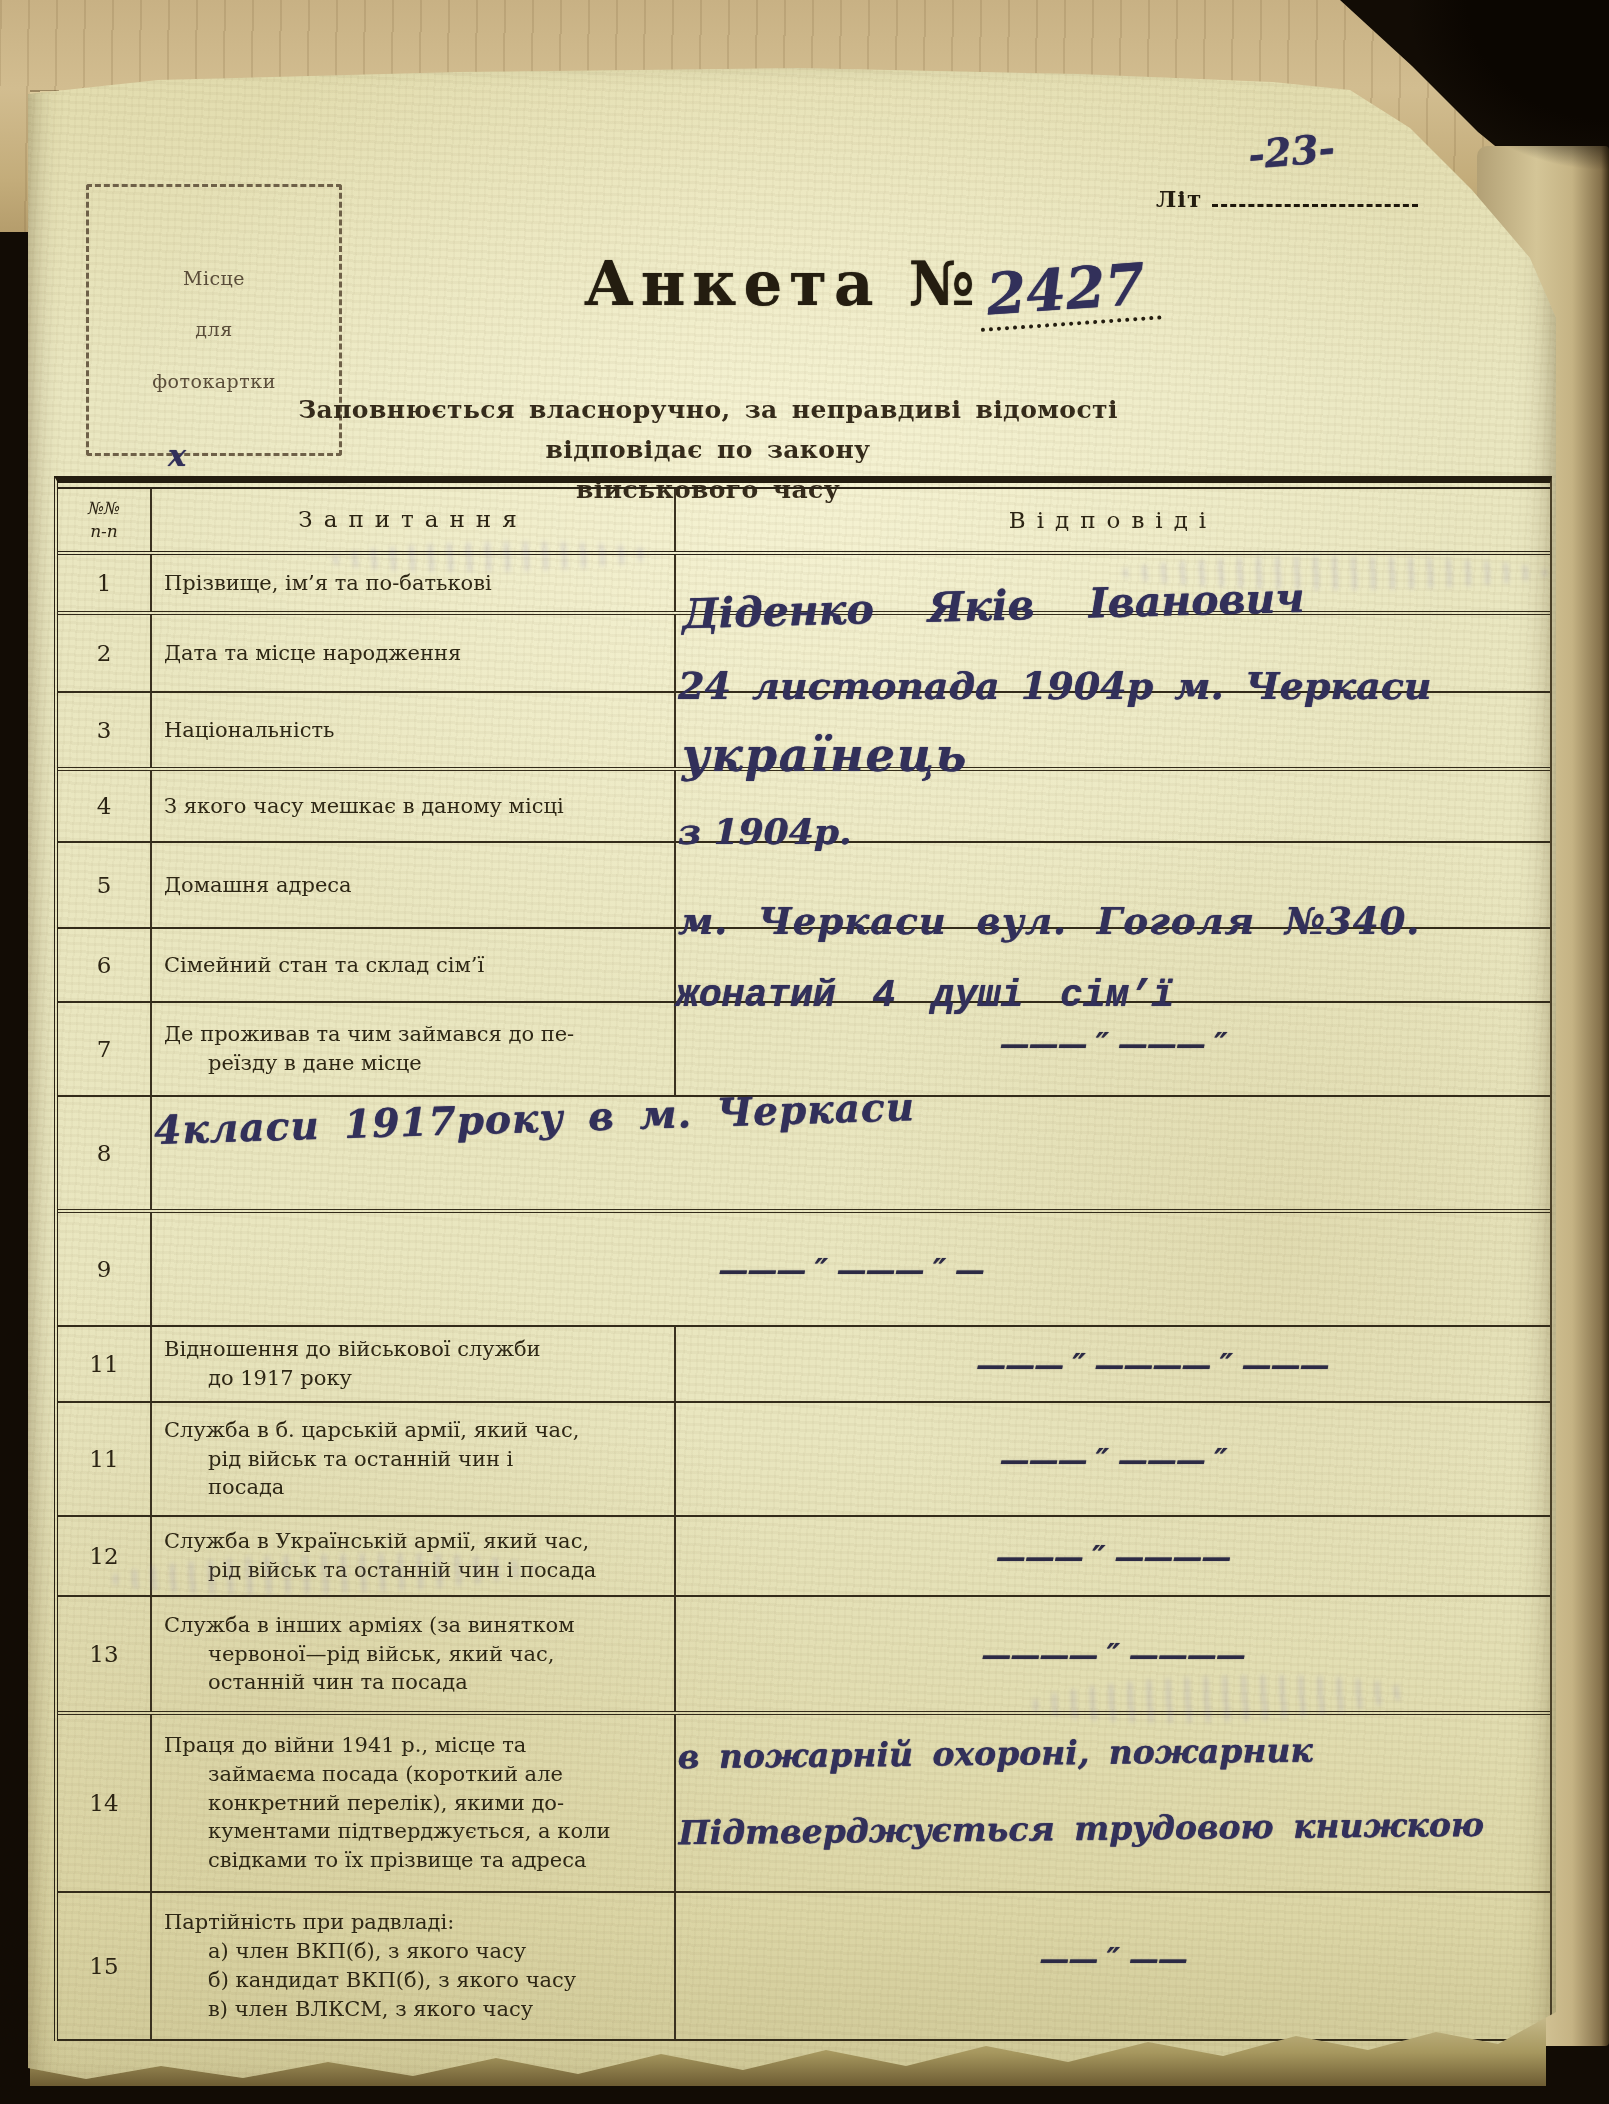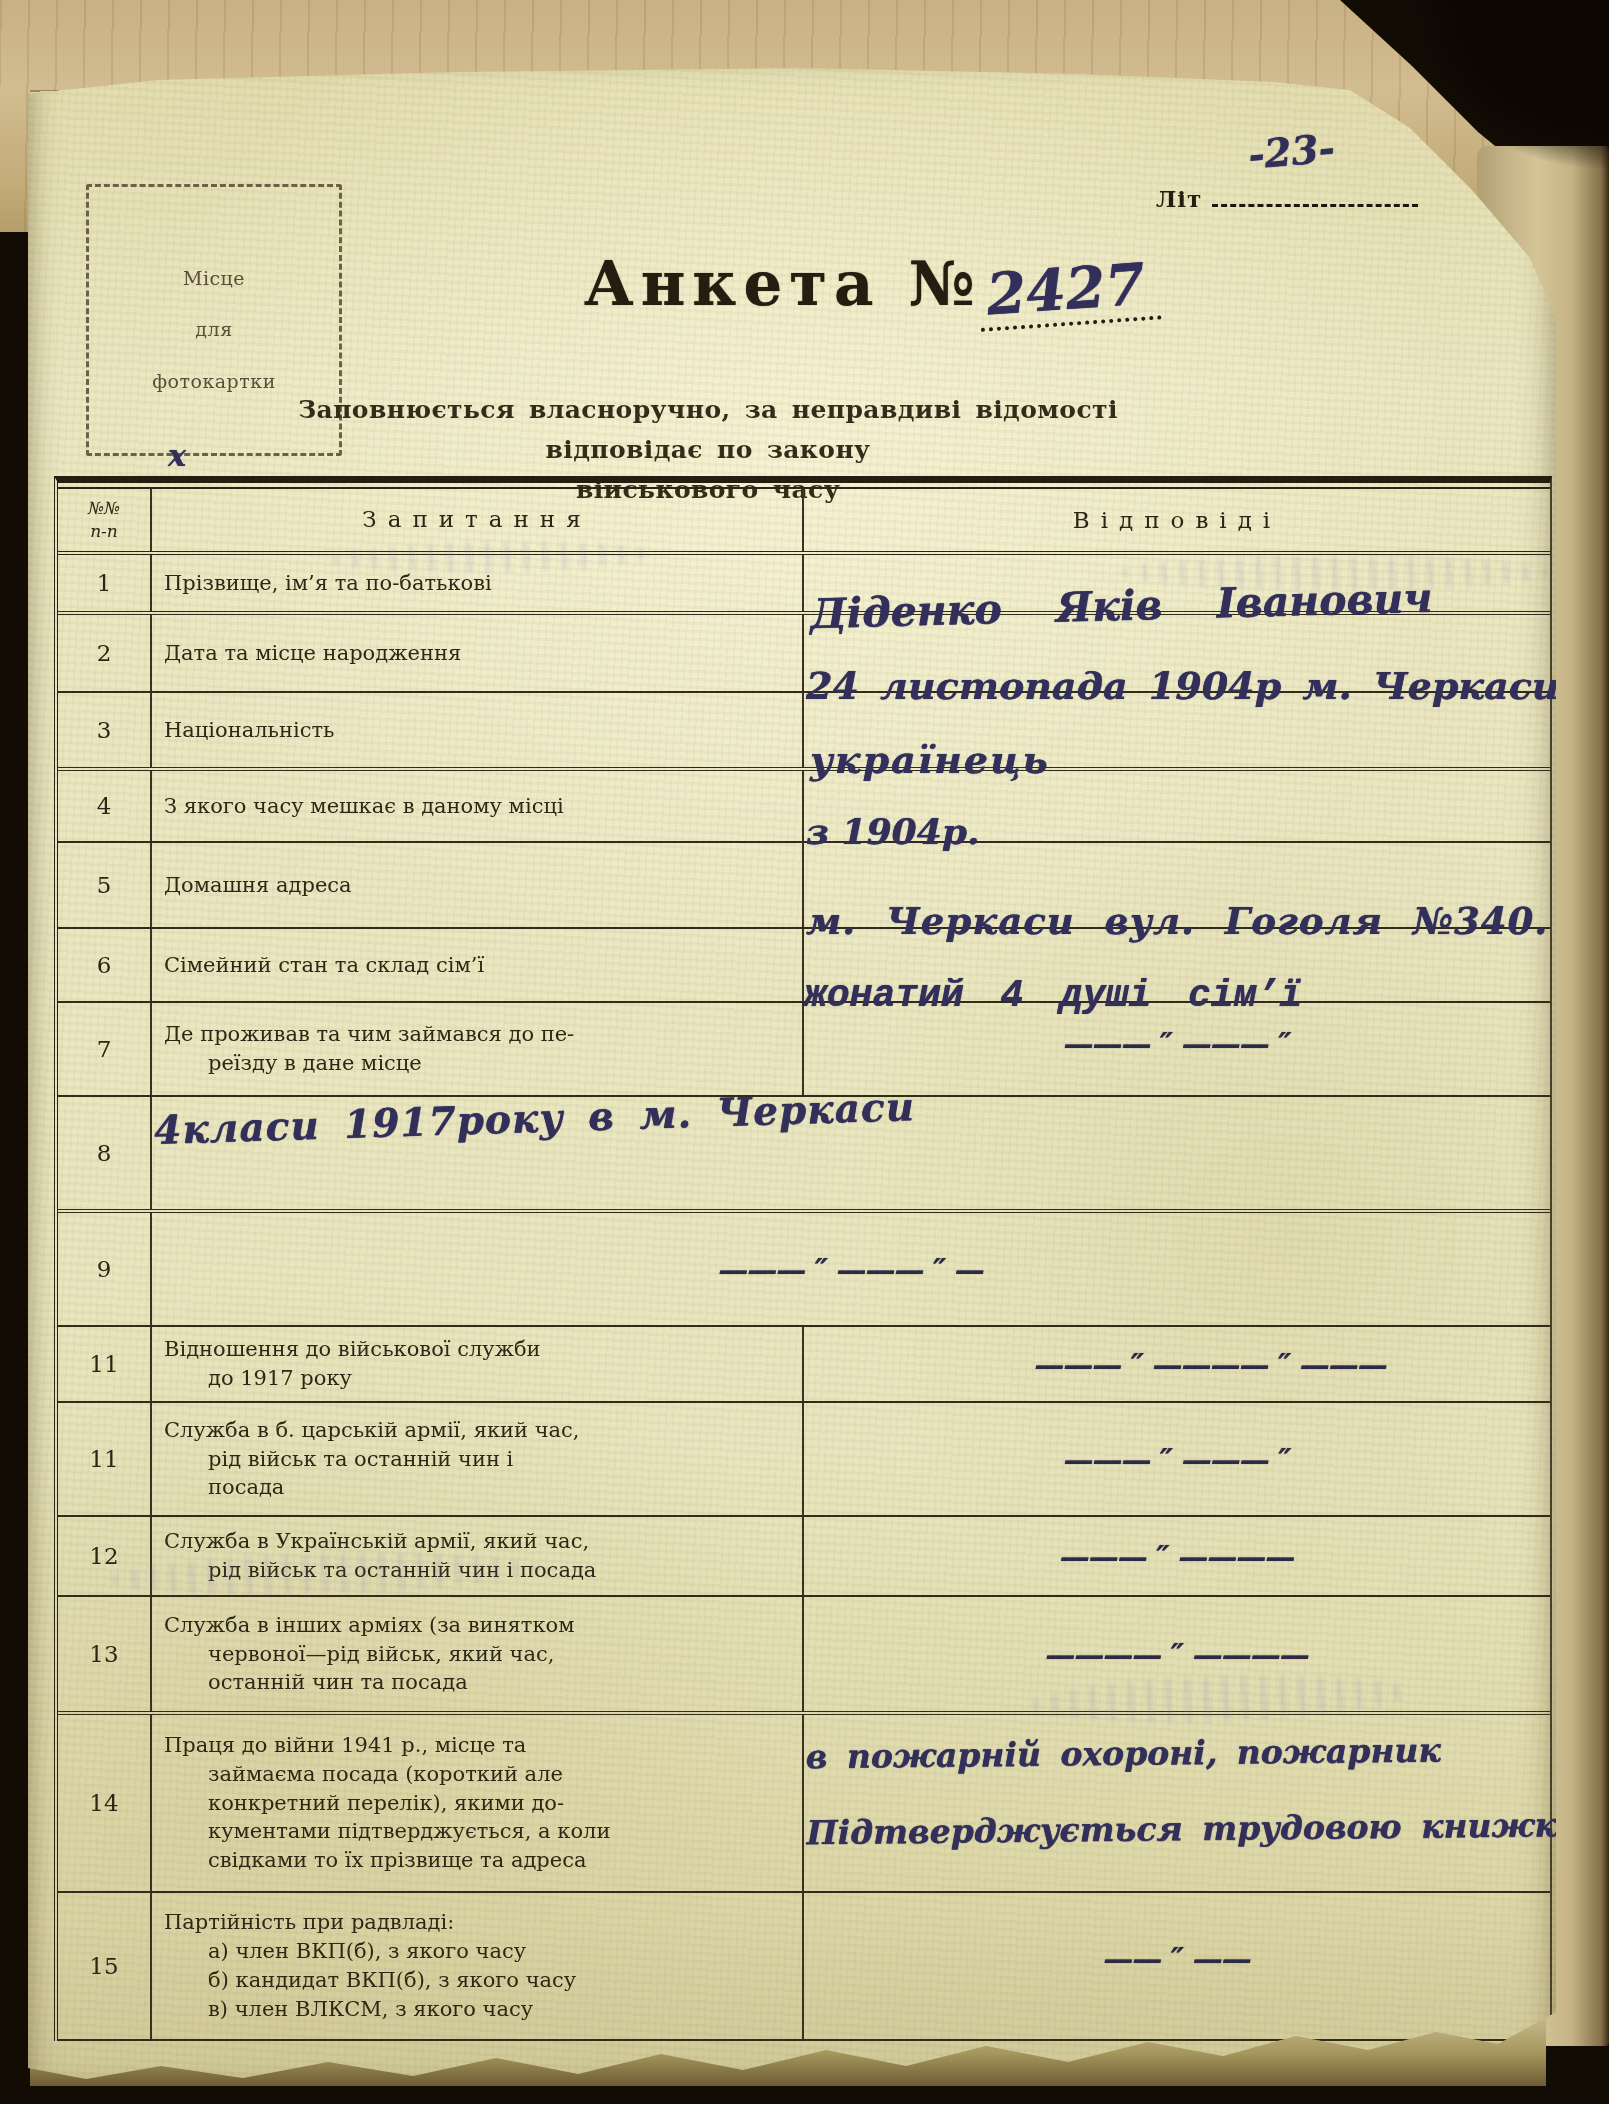--- a/index.html
+++ b/index.html
@@ -73,21 +73,21 @@
   
   .form-table{position:absolute;left:26px;top:410px;width:1492px;
     border-top:7px solid #241d10;border-left:4px double #2a2316;border-right:2px solid #4a4028;}
   .thead{display:flex;margin-top:4px;border-top:2px solid #2a2316;border-bottom:4px double #2a2316;
     min-height:62px;}
   .trow{display:flex;border-bottom:2px solid #332b1a;position:relative;}
   .row-1,.row-3,.row-8,.row-13{border-bottom:4px double #332b1a;}
   .cell{box-sizing:border-box;}
   .cnum{width:94px;border-right:2px solid #3a3120;flex:none;text-align:center;
     font-size:23px;color:#2c2414;align-content:center;}
-  .cq{width:652px;border-right:2px solid #3a3120;flex:none;
+  .cq{width:524px;border-right:2px solid #3a3120;flex:none;
     font-size:21px;line-height:1.38;color:#2e2715;white-space:pre-line;
     padding:8px 8px 8px 56px;text-indent:-44px;align-content:center;}
   .ca{flex:1;position:relative;overflow:visible;}
   .num-h{font-size:17px;font-style:italic;line-height:1.35;white-space:pre-line;
     align-content:center;}
   .q-h,.a-h{font-size:23px;letter-spacing:11px;color:#2c2414;align-content:center;
     text-align:center;text-indent:0;padding:0;}
 
   
   .row-1{min-height:56px}.row-2{min-height:76px}.row-3{min-height:74px}.row-4{min-height:70px}
@@ -95,21 +95,21 @@
   .row-9{min-height:112px}.row-10{min-height:74px}.row-11{min-height:112px}.row-12{min-height:78px}
   .row-13{min-height:114px}.row-14{min-height:176px}.row-15{min-height:146px}
 
   
   .hand{font-family:"DejaVu Serif",serif;font-style:italic;font-weight:700;color:#32305a;
     text-shadow:0 0 1px rgba(45,42,85,.85),.4px .4px 0 rgba(45,42,85,.5);}
   .ans-text{z-index:5;}
   .ans-text.hand{position:absolute;white-space:pre-line;line-height:1.2;width:max-content;}
   .row-1 .hand{font-size:41px;word-spacing:40px;left:6px;bottom:-20px;transform:rotate(-1.5deg);}
   .row-2 .hand{font-size:38px;word-spacing:8px;left:2px;bottom:-18px;}
-  .row-3 .hand{font-size:38px;letter-spacing:2px;left:6px;bottom:-16px;}
+  .row-3 .hand{font-size:46px;letter-spacing:2px;left:6px;bottom:-16px;}
   .row-4 .hand{font-size:36px;left:2px;bottom:-12px;}
   .row-5 .hand{font-size:37px;word-spacing:16px;letter-spacing:1px;left:2px;bottom:-16px;}
   .row-6 .hand{font-size:38px;word-spacing:14px;left:0;bottom:-18px;font-family:Liberation Mono, monospace;}
   .row-8 .hand{font-size:39px;word-spacing:10px;letter-spacing:1px;left:2px;top:-2px;
     transform:rotate(-1.8deg);}
   .row-14 .hand{font-size:33px;word-spacing:8px;line-height:2.3;left:2px;top:0;
     transform:rotate(-.6deg);}
   .ans-text.ditto{position:absolute;left:0;right:0;top:50%;transform:translateY(-50%);
     text-align:center;font-size:30px;font-weight:700;font-style:italic;
     font-family:"DejaVu Serif",serif;color:#2c2a45;letter-spacing:-1px;

